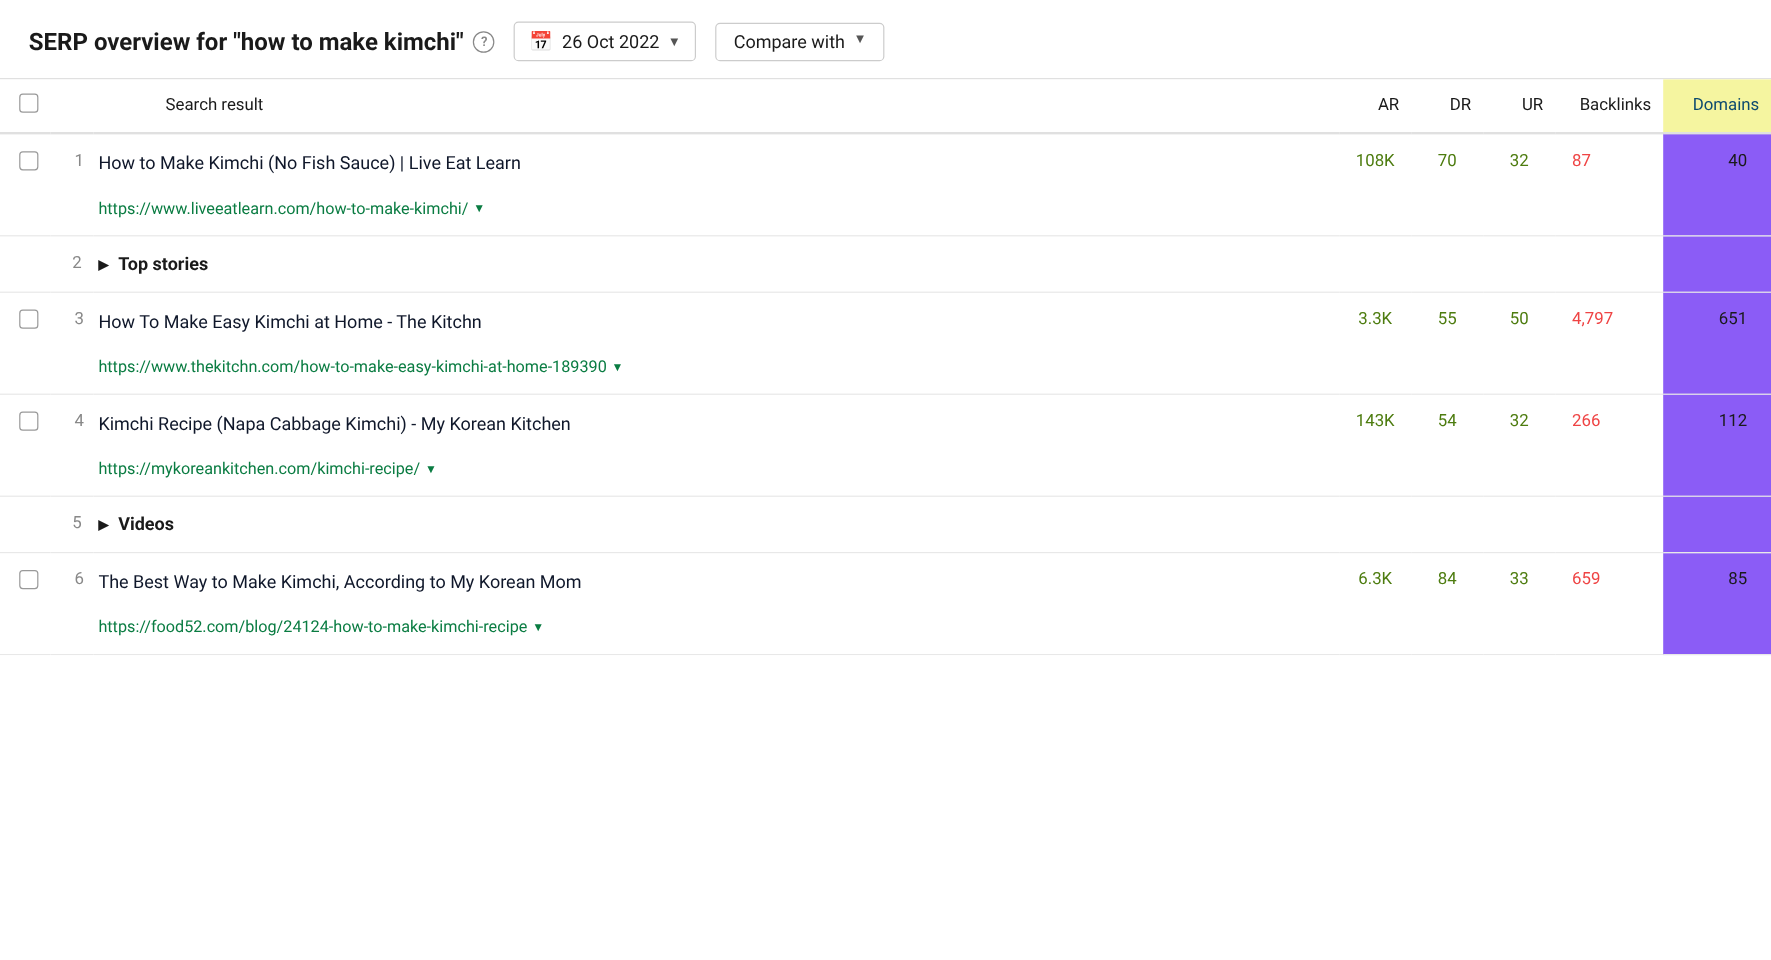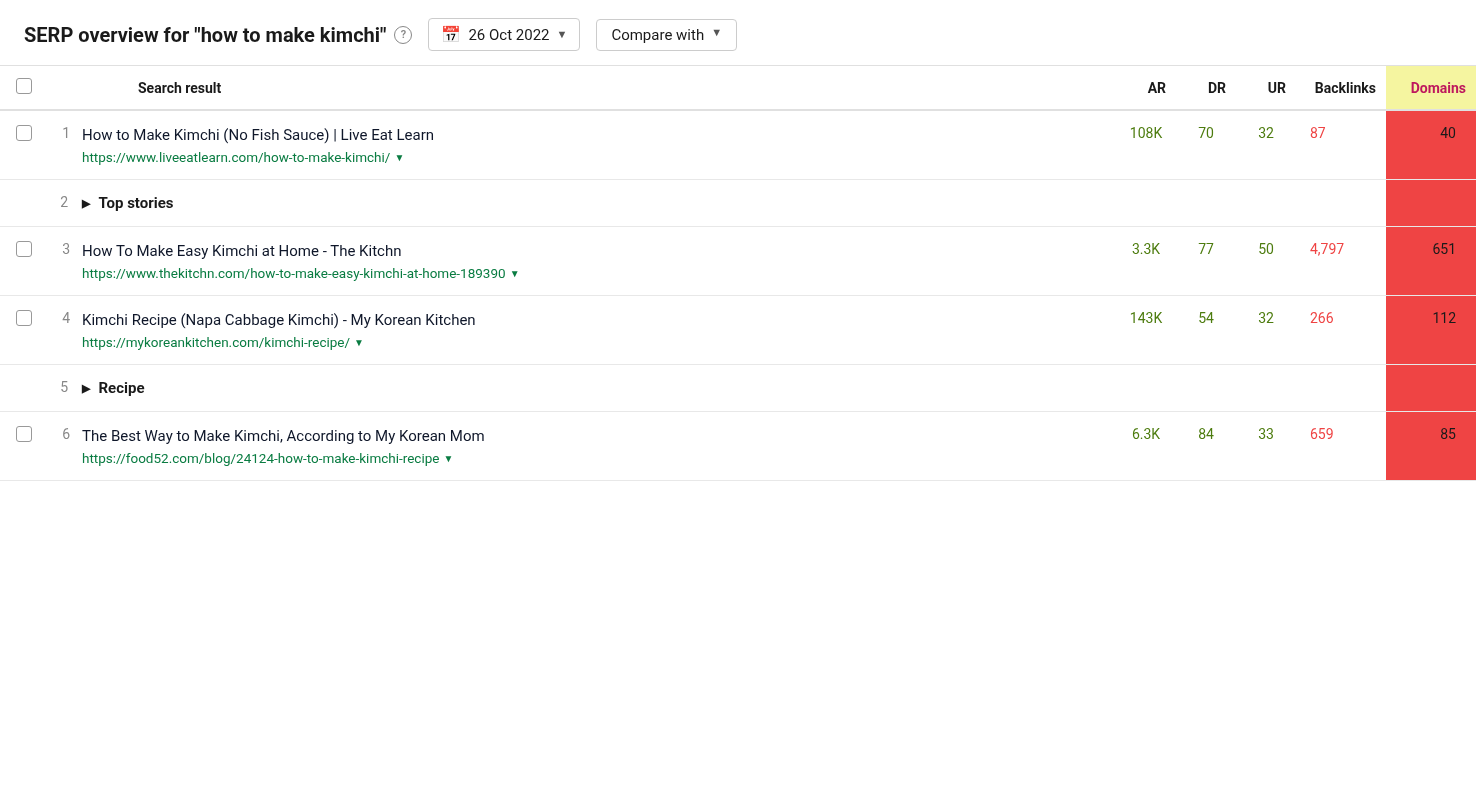--- a/index.html
+++ b/index.html
@@ -97,33 +97,33 @@
       border-collapse: collapse;
     }
 
     thead tr {
       border-bottom: 2px solid #e0e0e0;
     }
 
     thead th {
       padding: 12px 10px;
       font-size: 14px;
-      font-weight: 700;
+      font-weight: 400;
       color: #1a1a1a;
       text-align: right;
     }
 
     thead th.col-result {
       text-align: left;
       padding-left: 60px;
     }
 
     thead th.col-domains {
       background: #f5f5a0;
-      color: #be185d;
+      color: #0c4a6e;
     }
 
     tbody tr {
       border-bottom: 1px solid #e8e8e8;
     }
 
     .cell-checkbox {
       width: 40px;
       padding: 14px 8px 14px 16px;
       vertical-align: top;
@@ -148,21 +148,21 @@
       font-size: 15px;
       text-decoration: none;
       display: block;
       line-height: 1.4;
     }
 
     .result-url-row {
       display: flex;
       align-items: center;
       gap: 4px;
-      margin-top: 3px;
+      margin-top: 19px;
     }
 
     .result-url {
       color: #0a7c42;
       font-size: 13.5px;
       text-decoration: none;
     }
 
     .url-chevron {
       color: #0a7c42;
@@ -186,21 +186,21 @@
       color: #ef4444;
       vertical-align: top;
     }
 
     .cell-domains {
       width: 90px;
       padding: 14px 20px 14px 10px;
       text-align: right;
       font-size: 14px;
       color: #1a1a1a;
-      background: #ef4444;
+      background: #8b5cf6;
       vertical-align: top;
     }
 
     
     .row-feature td {
       padding: 14px 10px;
     }
 
     .feature-content {
       display: flex;
@@ -318,21 +318,21 @@
       </td>
       <td class="cell-number">3</td>
       <td class="cell-result">
         <a class="result-title" href="#">How To Make Easy Kimchi at Home - The Kitchn</a>
         <div class="result-url-row">
           <a class="result-url" href="#">https://www.thekitchn.com/how-to-make-easy-kimchi-at-home-189390</a>
           <span class="url-chevron">▼</span>
         </div>
       </td>
       <td class="cell-ar">3.3K</td>
-      <td class="cell-dr">77</td>
+      <td class="cell-dr">55</td>
       <td class="cell-ur">50</td>
       <td class="cell-backlinks">4,797</td>
       <td class="cell-domains">651</td>
     </tr>
           <tr>
       <td class="cell-checkbox">
         <div class="checkbox"></div>
       </td>
       <td class="cell-number">4</td>
       <td class="cell-result">
@@ -347,21 +347,21 @@
       <td class="cell-ur">32</td>
       <td class="cell-backlinks">266</td>
       <td class="cell-domains">112</td>
     </tr>
           <tr class="row-feature">
       <td class="cell-checkbox"></td>
       <td class="cell-number">5</td>
       <td colspan="5" style="padding:14px 4px;">
         <div class="feature-content">
           <span class="feature-triangle">▶</span>
-          <span>Recipe</span>
+          <span>Videos</span>
         </div>
       </td>
       <td class="cell-domains"></td>
     </tr>
           <tr>
       <td class="cell-checkbox">
         <div class="checkbox"></div>
       </td>
       <td class="cell-number">6</td>
       <td class="cell-result">

